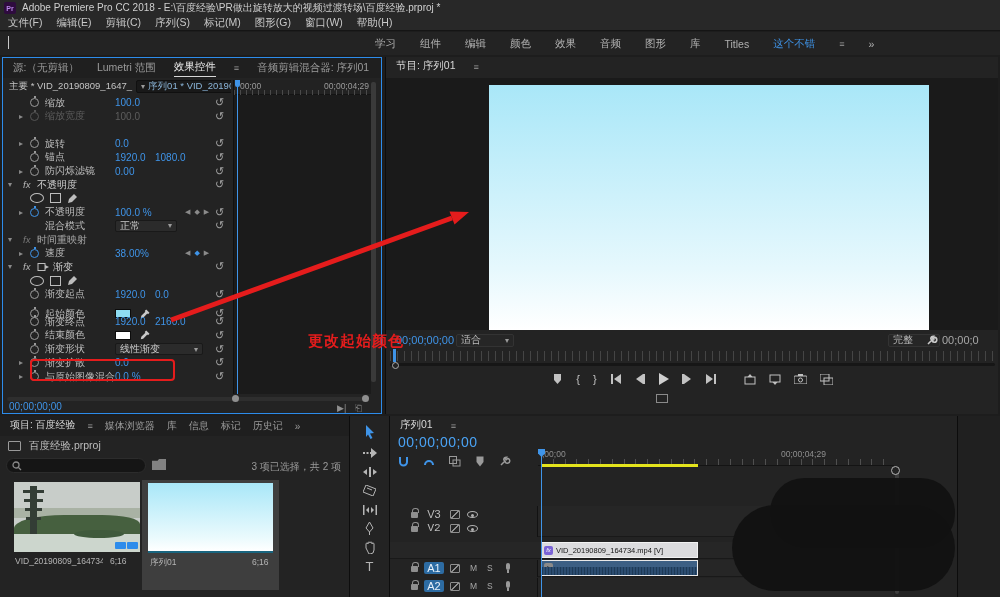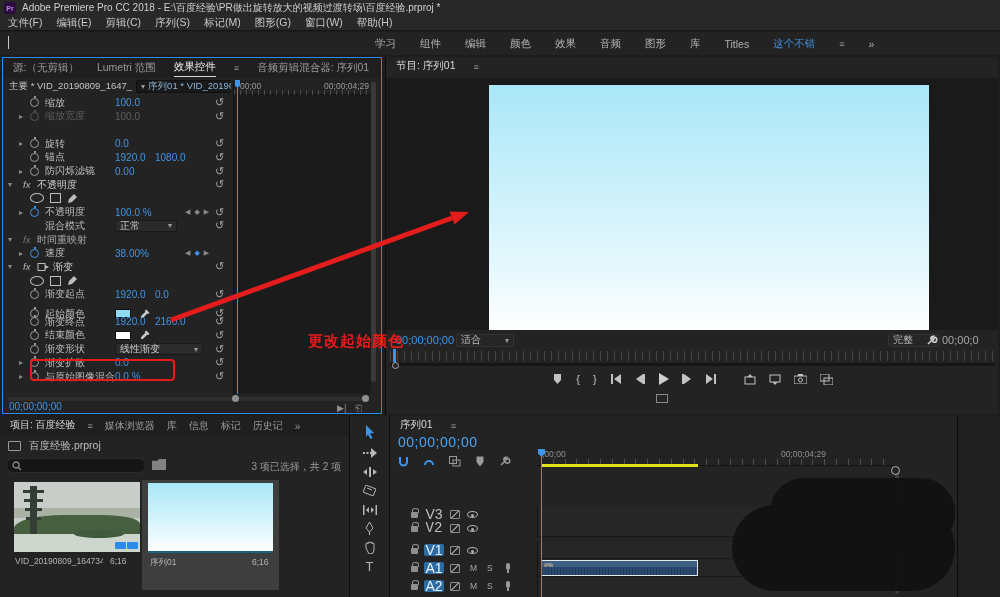--- a/index.html
+++ b/index.html
@@ -105,21 +105,21 @@
   #tl-icons { position:absolute; left:8px; top:39px; display:flex; gap:14px; align-items:center; }
   #tl-ruler { position:absolute; left:148px; top:32px; width:356px; height:18px; overflow:hidden; color:#8f8f8f; font-size:8.5px; border-bottom:1px solid #141414; }
   #tl-ticks { position:absolute; left:3px; top:11px; width:353px; height:6px; background:repeating-linear-gradient(90deg,#4f4f4f 0 1px,transparent 1px 11.8px); }
   #tl-workbar { position:absolute; left:151px; top:48px; width:157px; height:3px; background:#e3e31c; }
   #tl-playhead { position:absolute; left:151px; top:33px; width:1px; height:148px; background:#3f94e8; z-index:5; }
   #tl-playhead::before { content:""; position:absolute; left:-3px; top:0; width:7px; height:8px; background:#3f94e8; clip-path:polygon(0 0,100% 0,100% 55%,50% 100%,0 55%); }
   .track { position:absolute; left:0; width:504px; height:17px; border-bottom:1px solid #191919; background:#262626; }
   .track .hdr { position:absolute; left:0; top:0; width:148px; height:17px; border-right:1px solid #121212; background:#232323; }
   .t-lock { position:absolute; left:21px; top:6px; width:7px; height:6px; background:#8f8f8f; border-radius:1px; }
   .t-lock::before { content:""; position:absolute; left:1px; top:-4px; width:5px; height:4px; border:1px solid #8f8f8f; border-bottom:none; border-radius:3px 3px 0 0; }
-  .t-name { position:absolute; left:34px; top:2px; width:20px; height:12px; border-radius:2px; font-size:14px; color:#bdbdbd; display:flex; align-items:center; justify-content:center; }
+  .t-name { position:absolute; left:34px; top:2px; width:20px; height:12px; border-radius:2px; font-size:11px; color:#bdbdbd; display:flex; align-items:center; justify-content:center; }
   .t-name.on { background:#2d6ca3; color:#e8f1fa; }
   .t-sync { position:absolute; left:60px; top:4px; width:10px; height:9px; border:1px solid #8f8f8f; border-radius:1px; background:linear-gradient(135deg,transparent 44%,#8f8f8f 44% 58%,transparent 58%); }
   .t-eye { position:absolute; left:77px; top:5px; width:11px; height:7px; border:1px solid #b0b0b0; border-radius:50%; }
   .t-eye::before { content:""; position:absolute; left:3px; top:1.5px; width:3px; height:3px; background:#b0b0b0; border-radius:50%; }
   .t-ms { position:absolute; top:3px; font-size:8.5px; color:#a8a8a8; }
   .t-mic { position:absolute; left:116px; top:3px; width:4px; height:7px; background:#9a9a9a; border-radius:2px; }
   .t-mic::after { content:""; position:absolute; left:1px; top:7px; width:2px; height:3px; background:#9a9a9a; }
   #clip-v { position:absolute; left:151px; top:0; width:157px; height:16px; background:#dcdcde; border:1px solid #f2f2f2; color:#141414; font-size:7.5px; display:flex; align-items:center; gap:3px; padding-left:2px; white-space:nowrap; overflow:hidden; }
   #clip-a { position:absolute; left:151px; top:0; width:157px; height:16px; background:#3c5f84; border:1px solid #e8e8e8; overflow:hidden; }
   .fxbadge { width:9px; height:9px; border-radius:2px; background:#7a63d6; color:#fff; font-size:6px; font-style:italic; display:flex; align-items:center; justify-content:center; flex:none; }
@@ -643,26 +643,24 @@
   </div>
   <div class="track" style="top:104px;font-family:Liberation Mono, monospace;">
     <div class="hdr">
         <span class="t-lock"></span>
       <span class="t-name">V2</span>
       <span class="t-sync"></span>
       <span class="t-eye"></span>
       </div>
   </div>
   <div class="track" style="top:126px;">
-    <div class="hdr">
-        <span class="t-lock"></span>
-      <span class="t-name on">V1</span>
-      <span class="t-sync"></span>
-      <span class="t-eye"></span>
-      </div>
+    <div id="clip-v">
+      <span class="fxbadge">fx</span>
+      <span>VID_20190809_164734.mp4 [V]</span>
+    </div>
   </div>
   <div class="track" style="top:144px;">
     <div class="hdr">
         <span class="t-lock"></span>
       <span class="t-name on">A1</span>
       <span class="t-sync"></span>
       <span class="t-ms" style="left:80px;">M</span>
       <span class="t-ms" style="left:97px;">S</span>
       <span class="t-mic"></span>
       </div>

